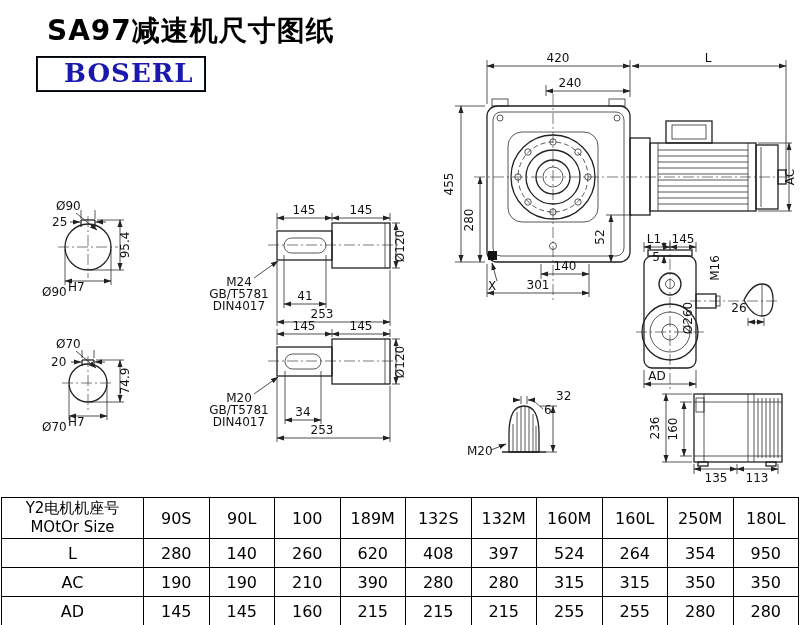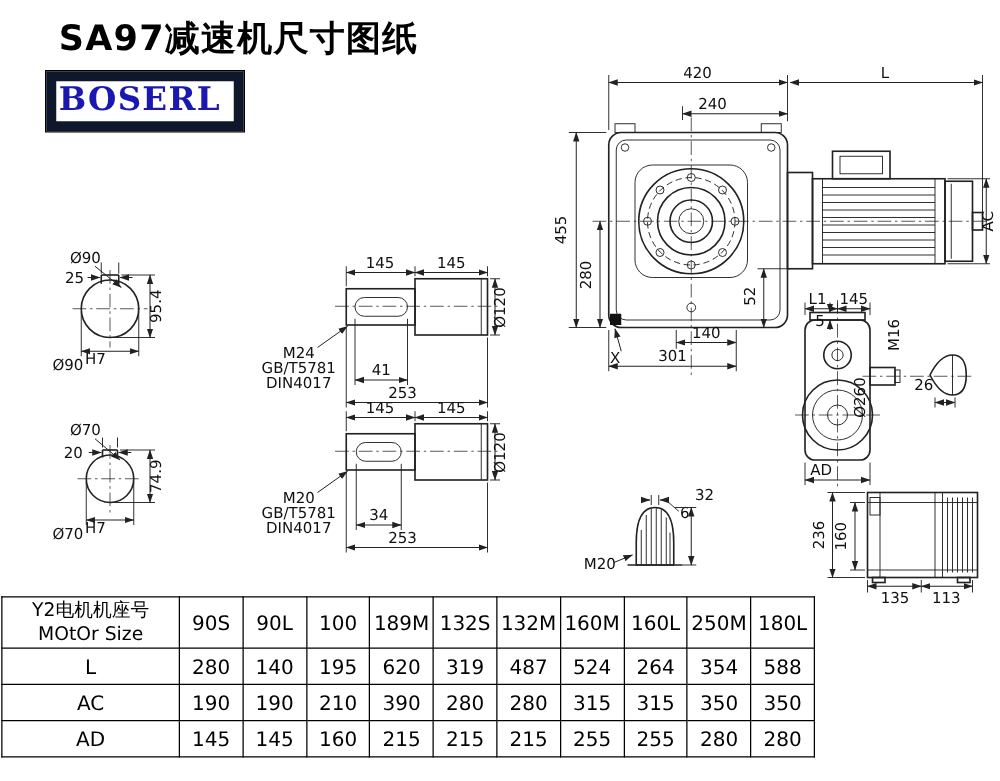--- a/index.html
+++ b/index.html
@@ -1,30 +1,30 @@
 <!DOCTYPE html>
 <html><head>
 <meta charset="utf-8">
 <style>
   html,body{margin:0;padding:0;background:#fff;}
   #page{position:relative;width:800px;height:625px;background:#fff;overflow:hidden;
         font-family:"DejaVu Sans","Liberation Sans",sans-serif;color:#000;}
   .title{position:absolute;left:47px;top:12px;font-size:28px;font-weight:bold;letter-spacing:1px;}
-  .brand-box{position:absolute;left:37px;top:57px;border:8px solid #0f172a;box-shadow:0 0 0 1px #000;
-             padding:0 10px 2px 2px;background:#fff;}
+  .brand-box{position:absolute;left:37px;top:57px;border:1px solid #0f172a;box-shadow:0 0 0 1px #000;
+             padding:0 10px 2px 26px;background:#fff;}
   .brand-box span{font-family:"DejaVu Serif","Liberation Serif",serif;font-size:26px;font-weight:bold;
                   color:#1a18ae;letter-spacing:1px;}
   svg{position:absolute;left:0;top:0;}
   svg text{font-family:"DejaVu Sans","Liberation Sans",sans-serif;font-size:12px;fill:#111;}
   .obj{stroke:#222;stroke-width:1.3;fill:none;}
   .thin{stroke:#222;stroke-width:.75;fill:none;}
   .dim{stroke:#222;stroke-width:.8;fill:none;}
   .cl{stroke:#222;stroke-width:.6;fill:none;stroke-dasharray:11 3 2 3;}
   .fillb{fill:#111;stroke:none;}
-  table{position:absolute;left:1px;top:477px;width:651px;border-collapse:collapse;table-layout:fixed;background:#fff;}
+  table{position:absolute;left:1px;top:497px;width:798px;border-collapse:collapse;table-layout:fixed;background:#fff;}
   th,td{border:1.2px solid #000;text-align:center;vertical-align:middle;font-weight:normal;font-size:16px;padding:0;}
   tr{height:29px;}
   tr.r1{height:41px;}
   .hdr1,.hdr2{font-size:15px;line-height:1.25;}
 </style>
 </head>
 <body>
 
 <div id="page">
 
@@ -363,28 +363,28 @@
       <th>132M</th>
       <th>160M</th>
       <th>160L</th>
       <th>250M</th>
       <th>180L</th>
     </tr>
     <tr>
       <td>L</td>
       <td>280</td>
       <td>140</td>
-      <td>195</td>
+      <td>260</td>
       <td>620</td>
-      <td>319</td>
-      <td>487</td>
+      <td>408</td>
+      <td>397</td>
       <td>524</td>
       <td>264</td>
       <td>354</td>
-      <td>588</td>
+      <td>950</td>
     </tr>
     <tr>
       <td>AC</td>
       <td>190</td>
       <td>190</td>
       <td>210</td>
       <td>390</td>
       <td>280</td>
       <td>280</td>
       <td>315</td>

